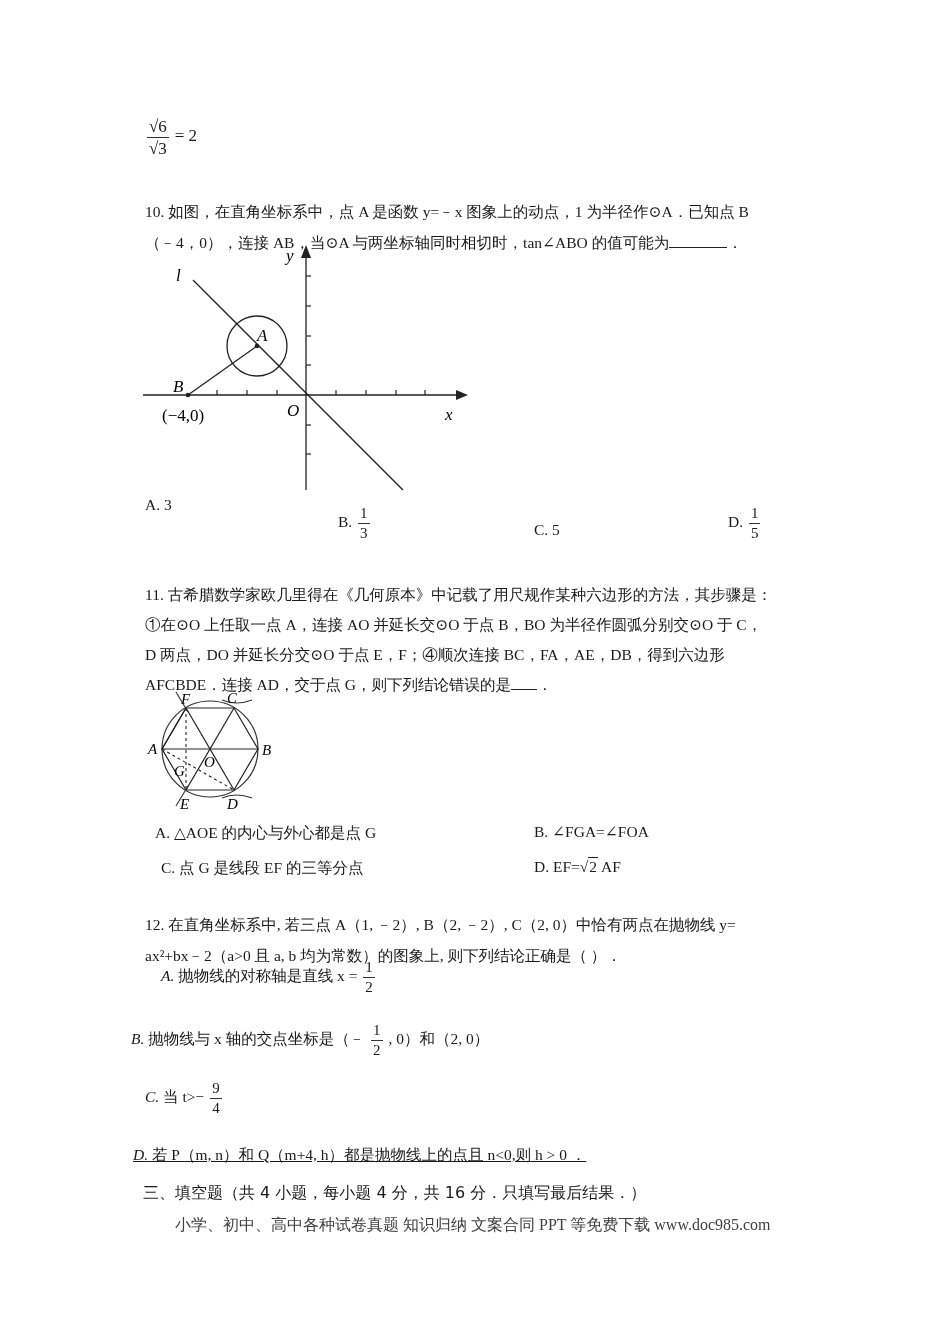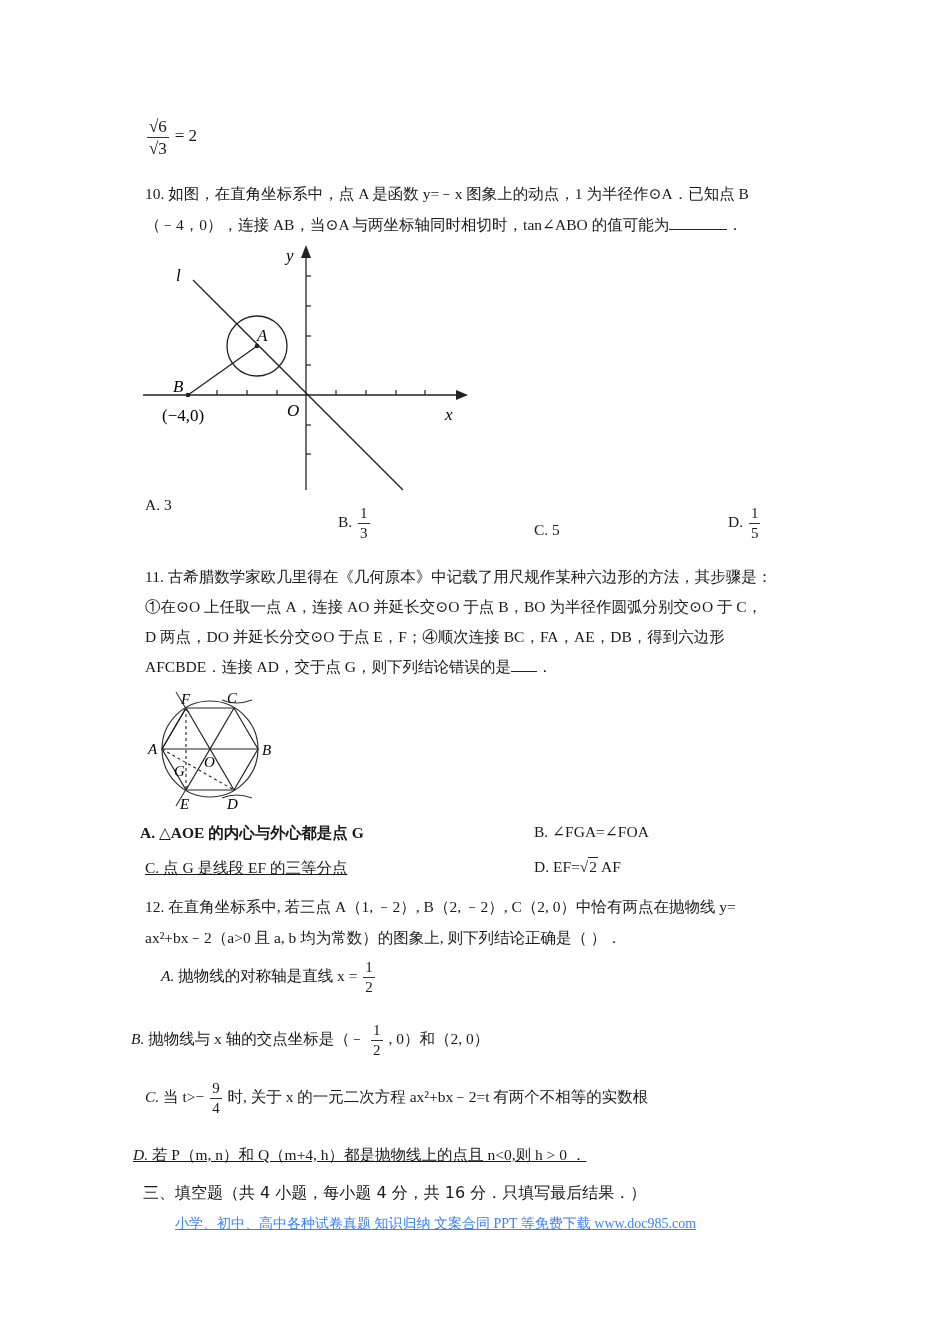--- a/index.html
+++ b/index.html
@@ -5,23 +5,23 @@
   html, body { margin:0; padding:0; background:#ffffff; }
   body { width:950px; height:1344px; position:relative; overflow:hidden;
          font-family:"Liberation Serif","DejaVu Serif",serif; color:#1a1a1a; font-size:15.5px; }
   .abs { position:absolute; white-space:nowrap; }
   .it { font-style:italic; }
   .frac { display:inline-flex; flex-direction:column; align-items:center; vertical-align:middle; line-height:1; font-size:15px; margin:0 2px; }
   .frac .num { padding:0 2px 2px; }
   .frac .den { border-top:1px solid #333; padding:2px 2px 0; }
   .sqrt { display:inline-block; }
   .sqrt .rad { border-top:1px solid #222; padding:0 1px; }
-  .line { position:absolute; left:145px; white-space:nowrap; }
+  .line { position:absolute; left:145px; white-space:nowrap;margin-top:18px; }
   .heading { font-family:"DejaVu Sans","Liberation Sans",sans-serif; font-weight:normal; font-size:16px; }
-  .footer { font-size:14px; color:#3b82f6;text-decoration:underline; }
+  .footer { font-size:16px; color:#404040; }
   .blank { display:inline-block; border-bottom:1px solid #222; width:58px; height:1px; vertical-align:baseline; }
   .blank.short { width:26px; }
   svg text { font-family:"Liberation Serif","DejaVu Serif",serif; }
 </style>
 </head>
 <body>
 
 <div class="abs" style="left:145px; top:118px;">
   <span class="frac" style="font-size:17px;">
     <span class="num">√6</span>
@@ -140,29 +140,29 @@
   <text x="181" y="704" font-size="15" font-style="italic">F</text>
   <text x="227" y="703" font-size="15" font-style="italic">C</text>
   <text x="148" y="754" font-size="15" font-style="italic">A</text>
   <text x="262" y="755" font-size="15" font-style="italic">B</text>
   <text x="204" y="767" font-size="15" font-style="italic">O</text>
   <text x="174" y="776" font-size="15" font-style="italic">G</text>
   <text x="180" y="809" font-size="15" font-style="italic">E</text>
   <text x="227" y="809" font-size="15" font-style="italic">D</text>
 </svg>
 
-<div class="abs" style="left:140px; top:823px;font-weight:bold;">
+<div class="abs" style="left:155px; top:823px;">
   <span>A.</span>
   <span>△AOE 的内心与外心都是点 G</span>
 </div>
 <div class="abs" style="left:534px; top:823px;">
   <span>B.</span>
   <span>∠FGA=∠FOA</span>
 </div>
-<div class="abs" style="left:145px; top:858px;text-decoration:underline;">
+<div class="abs" style="left:161px; top:858px;">
   <span>C.</span>
   <span>点 G 是线段 EF 的三等分点</span>
 </div>
 <div class="abs" style="left:534px; top:858px;">
   <span>D.</span>
   <span>EF=</span><span class="sqrt">√<span class="rad">2</span></span>
   <span>AF</span>
 </div>
 
 <div class="line" style="top:897px;">
@@ -190,21 +190,20 @@
   </span>
   <span>, 0）和（2, 0）</span>
 </div>
 <div class="abs" style="left:145px; top:1081px;">
   <span class="it">C.</span>
   <span>当 t&gt;−</span>
   <span class="frac">
     <span class="num">9</span>
     <span class="den">4</span>
   </span>
-  <span>时, 关于 x 的一元二次方程 ax²+bx﹣2=t 有两个不相等的实数根</span>
 </div>
 <div class="abs" style="left:133px; top:1145px;text-decoration:underline;">
   <span class="it">D.</span>
   <span>若 P（m, n）和 Q（m+4, h）都是抛物线上的点且 n&lt;0,则 h &gt; 0 ．</span>
 </div>
 
 <div class="abs heading" style="left:143px; top:1183px;">三、填空题（共 4 小题，每小题 4 分，共 16 分．只填写最后结果．）</div>
 
 <div class="abs footer" style="left:175px; top:1215px;">小学、初中、高中各种试卷真题 知识归纳 文案合同 PPT 等免费下载   www.doc985.com</div>
 

